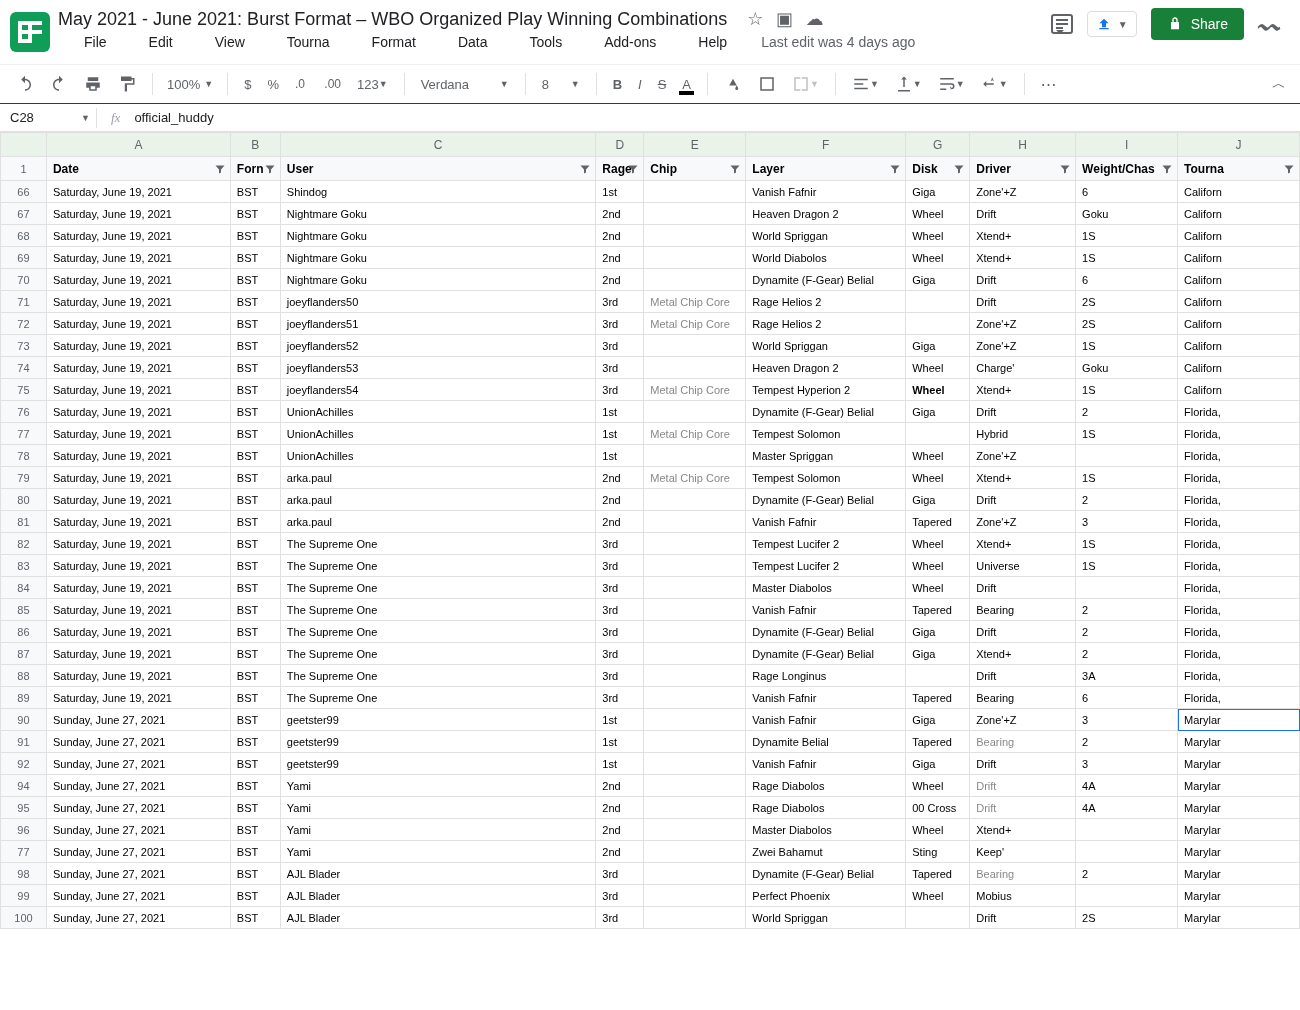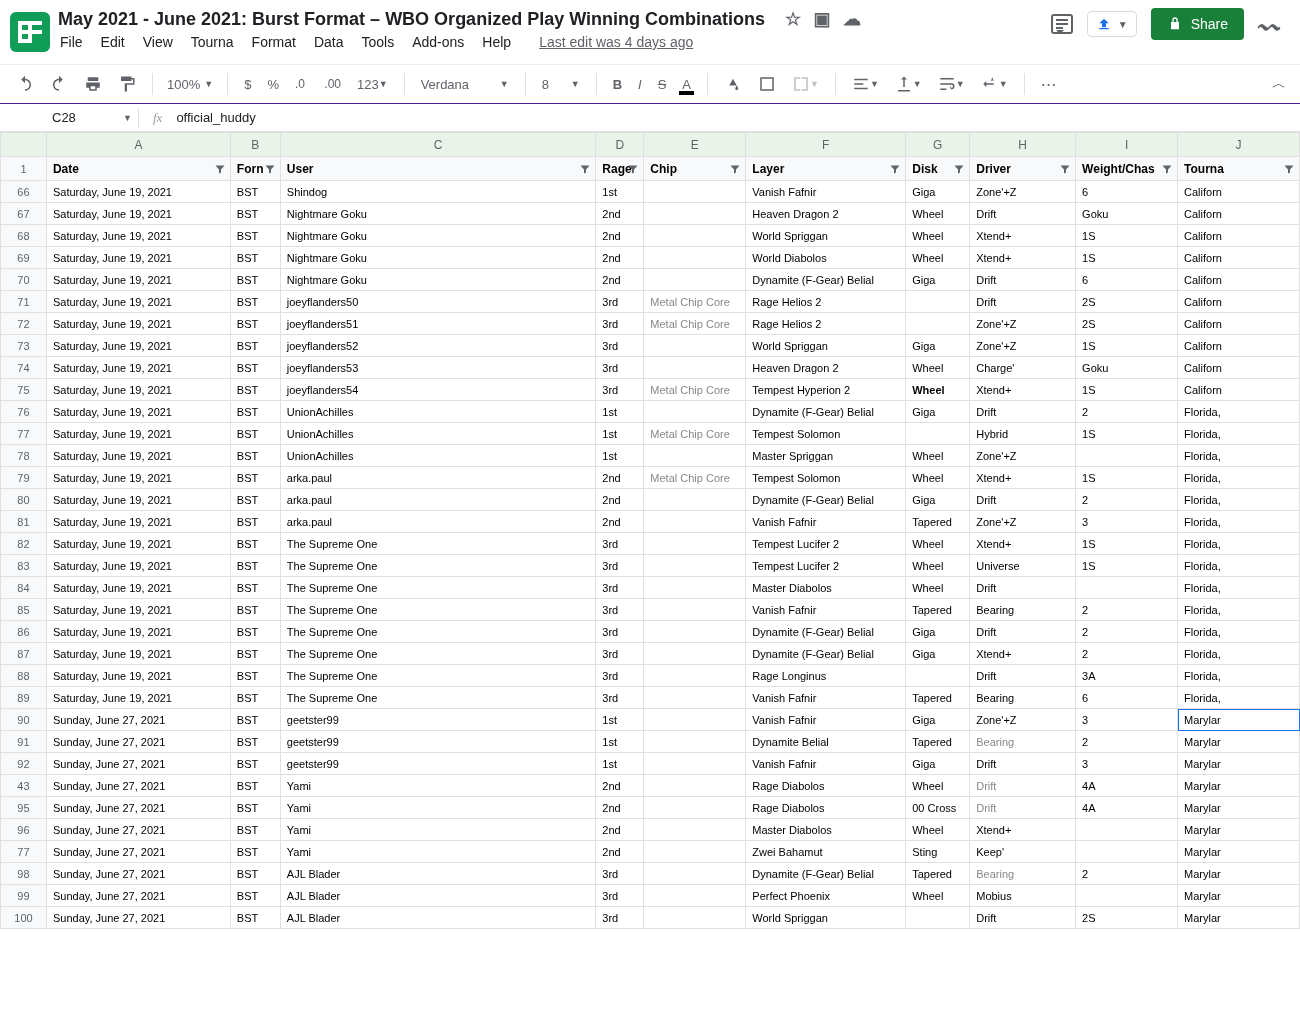--- a/index.html
+++ b/index.html
@@ -9,26 +9,26 @@
   
   .titlebar { display: flex; align-items: flex-start; padding: 8px 10px 0 10px; height: 64px; }
   .doc-icon { width: 40px; height: 40px; background: #0f9d58; border-radius: 6px; margin: 4px 8px 0 0; position: relative; flex: 0 0 auto; }
   .doc-icon::after { content: ""; position: absolute; left: 8px; right: 8px; top: 9px; bottom: 9px; background:
       linear-gradient(#fff,#fff) left 0 top 0 / 100% 4px no-repeat,
       linear-gradient(#fff,#fff) left 0 top 9px / 100% 4px no-repeat,
       linear-gradient(#fff,#fff) left 0 top 18px / 60% 4px no-repeat,
       linear-gradient(#fff,#fff) left 0 top 0 / 4px 100% no-repeat,
       linear-gradient(#fff,#fff) left 50% top 0 / 4px 100% no-repeat; }
   .title-col { flex: 1 1 auto; min-width: 0; }
-  .doc-title-row { display: flex; align-items: center; gap: 12px; font-weight: bold; }
+  .doc-title-row { display: flex; align-items: center; gap: 12px; }
   .doc-title { font-size: 18px; color: #202124; white-space: nowrap; overflow: hidden; text-overflow: ellipsis; max-width: 720px; }
   .title-icons span { color: #5f6368; font-size: 18px; margin-left: 8px; cursor: pointer; }
   .menubar { display: flex; align-items: center; gap: 18px; font-size: 14px; color: #202124; padding: 4px 0 0 2px; }
-  .menubar .menu-item { cursor: pointer; }
-  .last-edit { color: #5f6368; text-decoration: underline; margin-left: 10px; cursor: pointer; }
+  .menubar .menu-item { cursor: pointer; margin-left: 24px; }
+  .last-edit { color: #5f6368; margin-left: 16px; cursor: pointer; }
   .right-cluster { display: flex; align-items: center; gap: 14px; margin-left: auto; padding-right: 10px; }
   .comment-icon { width: 22px; height: 20px; border: 2px solid #5f6368; border-radius: 3px; position: relative; cursor: pointer; }
   .comment-icon::after { content: ""; position: absolute; left: 3px; bottom: -6px; width: 0; height: 0; border: 4px solid transparent; border-top-color: #5f6368; }
   .comment-icon .bars { position: absolute; left: 3px; right: 3px; top: 3px; height: 10px; background:
       linear-gradient(#5f6368,#5f6368) 0 0/100% 2px no-repeat,
       linear-gradient(#5f6368,#5f6368) 0 4px/100% 2px no-repeat,
       linear-gradient(#5f6368,#5f6368) 0 8px/60% 2px no-repeat; }
   .present-btn { display: flex; align-items: center; border: 1px solid #dadce0; border-radius: 4px; padding: 4px 8px; gap: 6px; color: #1a73e8; cursor: pointer; }
   .present-btn svg { width: 16px; height: 16px; }
   .present-btn .caret { font-size: 10px; color: #5f6368; }
@@ -44,21 +44,21 @@
   .zoom { display: flex; align-items: center; gap: 4px; padding: 0 4px; cursor: pointer; }
   .fontbox { border: none; display: flex; align-items: center; gap: 6px; padding: 2px 6px; cursor: pointer; min-width: 100px; }
   .fontsize { display: flex; align-items: center; gap: 6px; padding: 2px 6px; cursor: pointer; min-width: 50px; }
   .caret-s { font-size: 9px; color: #5f6368; }
   .text-color { position: relative; }
   .text-color .bar { position: absolute; left: 3px; right: 3px; bottom: 1px; height: 4px; background: #000; }
   .more-dots { letter-spacing: 2px; font-size: 16px; }
   .chev-up { margin-left: auto; font-size: 14px; cursor: pointer; padding-right: 4px; }
 
   
-  .fxrow { display: flex; align-items: center; border-bottom: 1px solid #e0e0e0; height: 28px; font-size: 13px; padding-left: 42px; }
+  .fxrow { display: flex; align-items: center; border-bottom: 1px solid #e0e0e0; height: 28px; font-size: 13px; }
   .namebox { width: 96px; padding-left: 10px; display: flex; align-items: center; justify-content: space-between; }
   .namebox .caret-s { margin-right: 6px; }
   .fxsep { width: 1px; height: 20px; background: #e0e0e0; }
   .fx { color: #9aa0a6; font-style: italic; padding: 0 10px 0 14px; font-family: serif; }
   .fxval { padding-left: 4px; }
 
   
   .sheet { position: absolute; left: 0; right: 0; top: 132px; bottom: 0; overflow: hidden; font-size: 12px; }
   table { border-collapse: collapse; table-layout: fixed; }
   th, td { border: 1px solid #e0e0e0; overflow: hidden; white-space: nowrap; text-overflow: ellipsis; }
@@ -682,21 +682,21 @@
           <td class="cell">geetster99</td>
           <td class="cell">1st</td>
           <td class="cell"></td>
           <td class="cell">Vanish Fafnir</td>
           <td class="cell">Giga</td>
           <td class="cell">Drift</td>
           <td class="cell">3</td>
           <td class="cell">Marylar</td>
         </tr>
         <tr>
-          <td class="rowhead">43</td>
+          <td class="rowhead">94</td>
           <td class="cell">Sunday, June 27, 2021</td>
           <td class="cell">BST</td>
           <td class="cell">Yami</td>
           <td class="cell">2nd</td>
           <td class="cell"></td>
           <td class="cell">Rage Diabolos</td>
           <td class="cell">Wheel</td>
           <td class="cell greyed">Drift</td>
           <td class="cell">4A</td>
           <td class="cell">Marylar</td>

